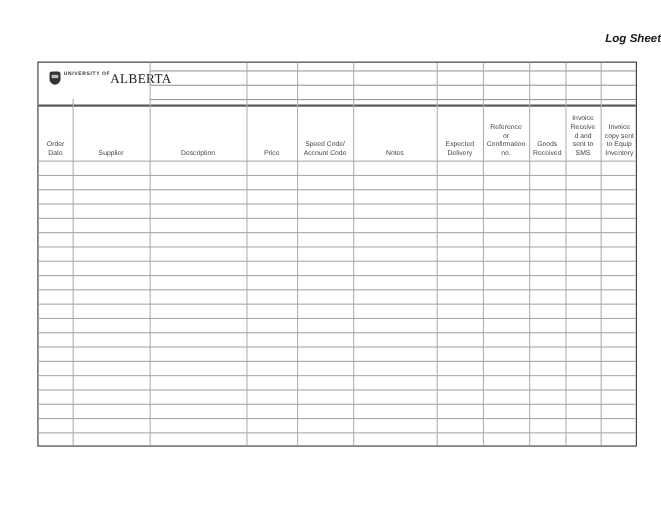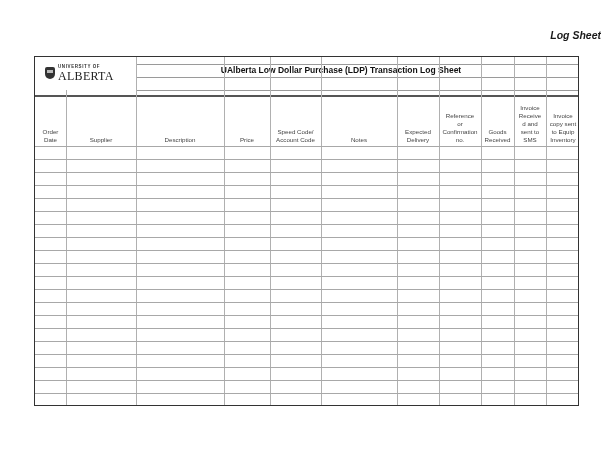--- a/index.html
+++ b/index.html
@@ -5,41 +5,40 @@
   html, body { margin: 0; padding: 0; background: #ffffff; }
   body { width: 601px; height: 464px; position: relative; overflow: hidden; font-family: "Liberation Sans", sans-serif; color: #222; }
   .page-title { position: absolute; top: 29px; left: 0; width: 601px; text-align: right; font-size: 10.5px; font-style: italic; font-weight: bold; color: #1a1a1a; }
   .sheet { position: absolute; left: 34px; top: 56px; width: 545px; height: 350px; border: 1.5px solid #333; box-sizing: border-box; }
   .hline { position: absolute; height: 0; border-top: 1px solid #9a9a9a; }
   .vline { position: absolute; width: 0; border-left: 1px solid #b0b0b0; }
   .thick { position: absolute; left: 0; right: 0; top: 38px; border-top: 2.5px solid #555; }
   .logo { position: absolute; left: 10px; top: 8px; display: flex; align-items: center; gap: 3px; }
   .shield { width: 10px; height: 12px; background: #333; border-radius: 2px 2px 5px 5px; position: relative; }
   .shield::after { content: ""; position: absolute; left: 2px; top: 3px; width: 6px; height: 3px; background: #bbb; }
-  .logo-text { display: flex; flex-direction: column; line-height: 1; }
+  .logo-text { display: flex; flex-direction: row; line-height: 1; }
   .logo-small { font-size: 4.5px; font-weight: bold; letter-spacing: 0.6px; color: #333; }
   .logo-big { font-family: "Liberation Serif", serif; font-size: 12px; letter-spacing: 0.3px; color: #222; }
   .sheet-title { position: absolute; left: 101px; top: 8px; width: 410px; text-align: center; font-size: 8.5px; font-weight: bold; color: #111; }
   .hdr { position: absolute; top: 41px; height: 48px; display: flex; align-items: flex-end; justify-content: center; text-align: center; font-size: 6.2px; line-height: 1.3; color: #444; padding-bottom: 2px; box-sizing: border-box; }
   .hdr span { white-space: pre-line; }
 </style>
 </head>
 <body>
 
 <div class="page-title">Log Sheet</div>
 
 <div class="sheet">
   <div class="logo">
     <div class="shield"></div>
     <div class="logo-text">
       <span class="logo-small">UNIVERSITY OF</span>
       <span class="logo-big">ALBERTA</span>
     </div>
   </div>
-  <div class="sheet-title">UAlberta Low Dollar Purchase (LDP) Transaction Log Sheet</div>
 
   <div class="hline" style="left:101px; right:0; top:7px;"></div>
   <div class="hline" style="left:101px; right:0; top:20px;"></div>
   <div class="hline" style="left:101px; right:0; top:33px;"></div>
   <div class="thick"></div>
 
   <div id="grid"></div>
 <div class="vline" style="left: 31px; top: 33px; bottom: 0px;"></div>
     <div class="vline" style="left: 101px; top: 0px; bottom: 0px;"></div>
     <div class="vline" style="left: 189px; top: 0px; bottom: 0px;"></div>

